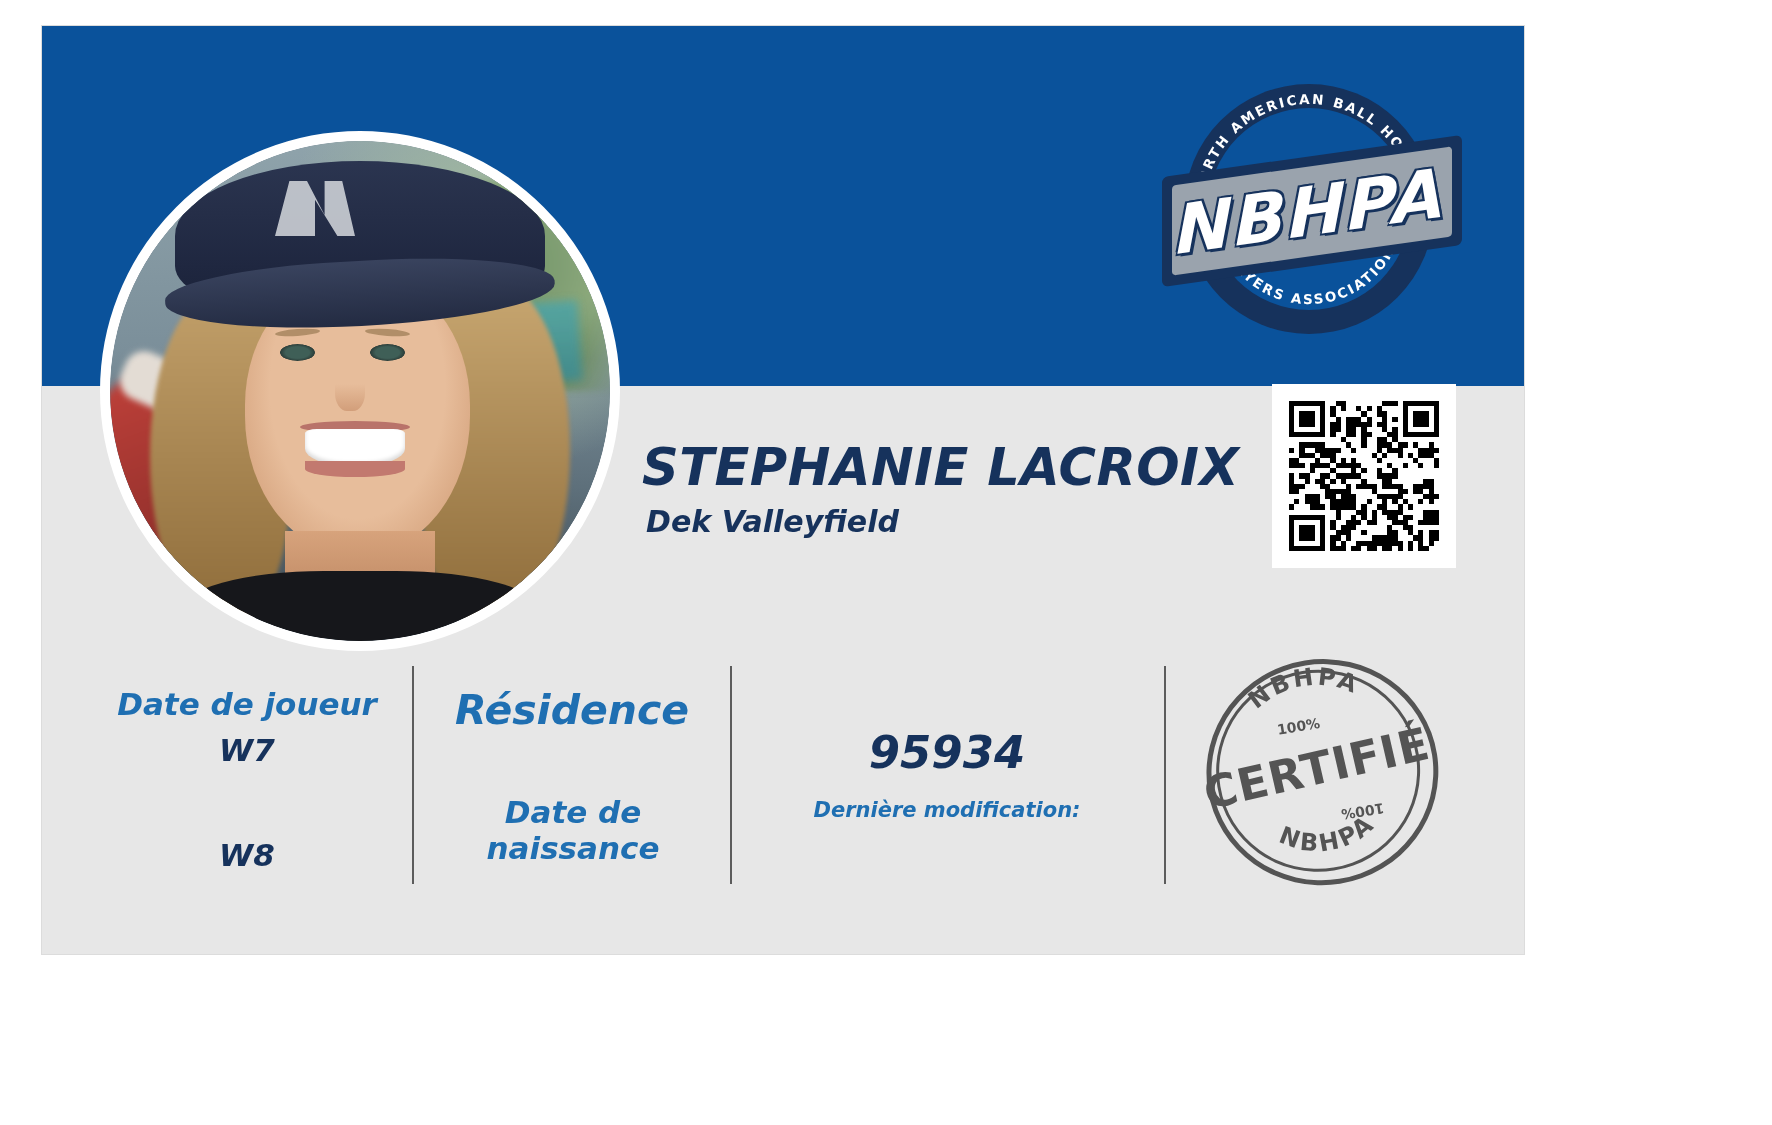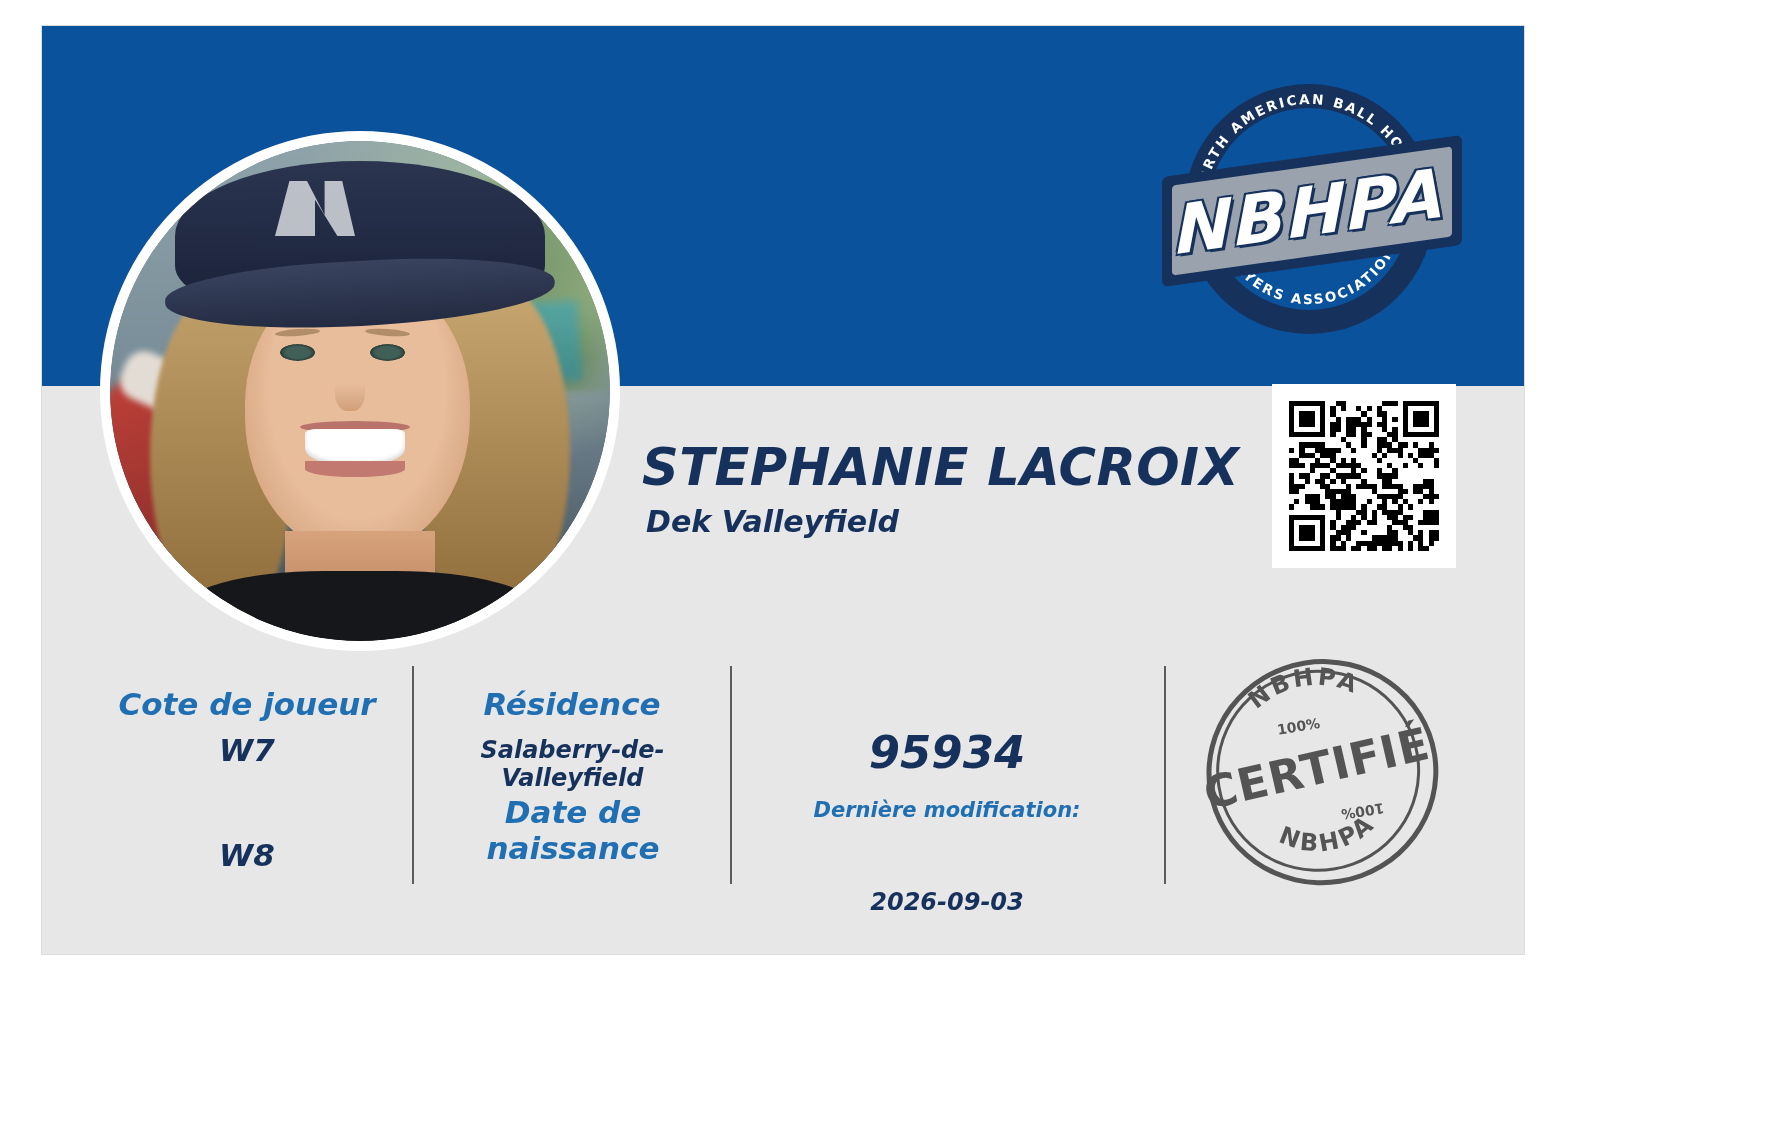--- a/index.html
+++ b/index.html
@@ -300,21 +300,21 @@
     font-style: italic;
     color: #16325c;
     text-align: center;
   }
 
   #lbl-rating   { left: 60px;  top: 660px; width: 290px; font-size: 31px; }
   #val-rating   { left: 60px;  top: 706px; width: 290px; font-size: 31px; }
   #lbl-goalie   { left: 50px;  top: 765px; width: 310px; font-size: 31px; }
   #val-goalie   { left: 60px;  top: 811px; width: 290px; font-size: 31px; }
 
-  #lbl-res      { left: 390px; top: 660px; width: 280px; font-size: 31px; }
+  #lbl-res      { left: 390px; top: 660px; width: 280px; font-size: 41px; }
   #val-res      { left: 378px; top: 710px; width: 305px; font-size: 24px; }
   #lbl-dob      { left: 382px; top: 768px; width: 298px; font-size: 31px; }
   #val-dob      { left: 390px; top: 814px; width: 280px; font-size: 24px; }
 
   #lbl-matr     { left: 700px; top: 655px; width: 410px; font-size: 31px; }
   #val-matr     { left: 700px; top: 700px; width: 410px; font-size: 45px; }
   #lbl-mod      { left: 700px; top: 772px; width: 410px; font-size: 21px; }
   #val-mod      { left: 700px; top: 800px; width: 410px; font-size: 24px; }
   #lbl-exp      { left: 700px; top: 834px; width: 410px; font-size: 21px; }
   #val-exp      { left: 700px; top: 862px; width: 410px; font-size: 24px; }
@@ -1266,32 +1266,30 @@
         <i></i>
         <i style="background: rgb(255, 255, 255);"></i>
         <i style="background: rgb(255, 255, 255);"></i>
       </div>
   </div>
 
   <div class="divider" id="div1"></div>
   <div class="divider" id="div2"></div>
   <div class="divider" id="div3"></div>
 
-  <div class="lbl" id="lbl-rating">Cote de joueur</div>
+  <div class="lbl" id="lbl-rating">Date de joueur</div>
   <div class="val" id="val-rating">W7</div>
   <div class="val" id="val-goalie">W8</div>
 
   <div class="lbl" id="lbl-res">Résidence</div>
-  <div class="val" id="val-res">Salaberry-de-Valleyfield</div>
   <div class="lbl" id="lbl-dob">Date de naissance</div>
   <div class="val" id="val-dob"></div>
 
   <div class="val" id="val-matr">95934</div>
   <div class="lbl" id="lbl-mod">Dernière modification:</div>
-  <div class="val" id="val-exp">2026-09-03</div>
 
   <div id="stamp">
     <div class="outer"></div>
     <div class="inner"></div>
     <svg width="250" height="232" viewBox="0 0 250 232">
       <defs>
         <path id="sArcTop" d="M 40 116 A 85 85 0 0 1 210 116" fill="none"></path>
         <path id="sArcBot" d="M 44 116 A 81 81 0 0 0 206 116" fill="none"></path>
       </defs>
       <text class="stamp-arc">

